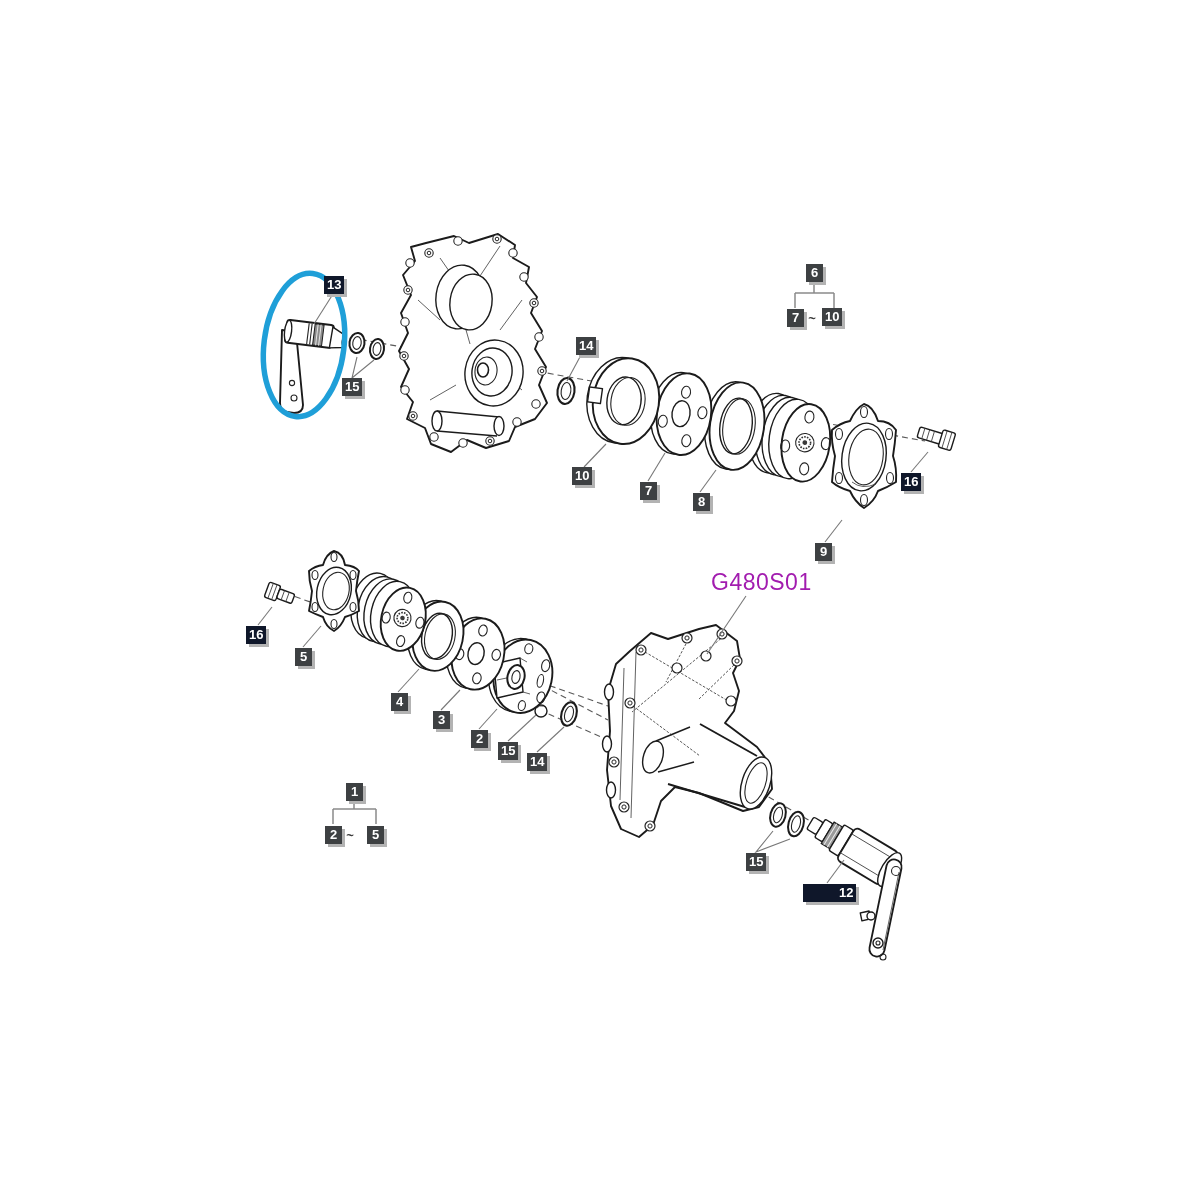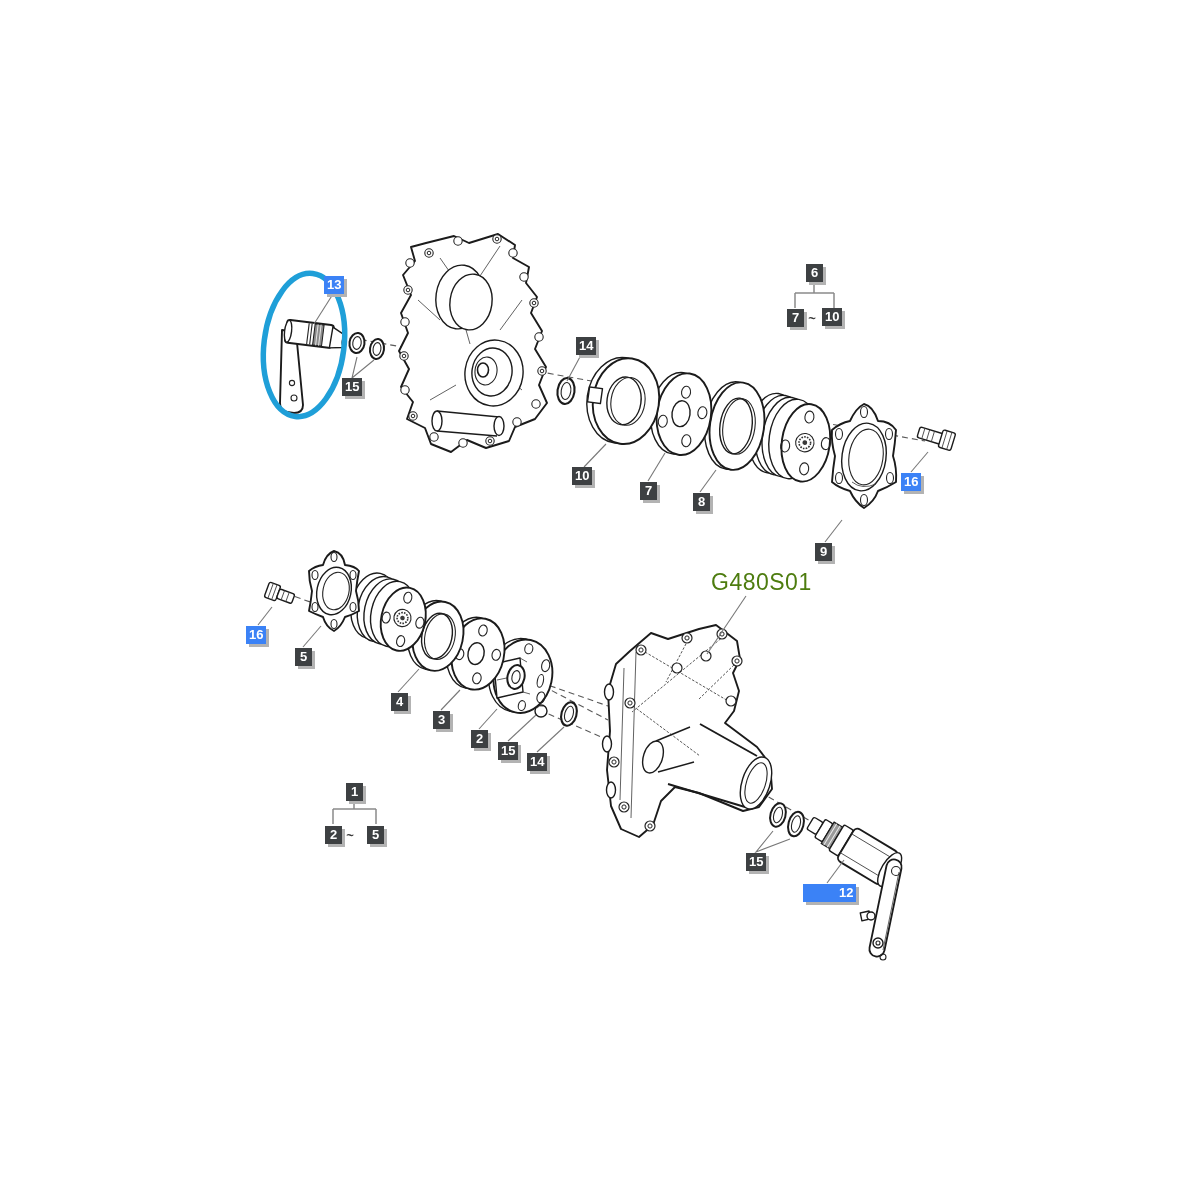--- a/index.html
+++ b/index.html
@@ -14,24 +14,24 @@
   .dash{fill:none;stroke:#5a5a5a;stroke-width:1.1;stroke-dasharray:6 4;}
   .rib{fill:none;stroke:#444;stroke-width:.9;stroke-dasharray:2.6 1.6;}
   .ldr{fill:none;stroke:#787878;stroke-width:1.1;}
   .brk{fill:none;stroke:#8a8a8a;stroke-width:1.5;}
   .hl{fill:none;stroke-width:5.5;}
   
   .plabel{position:absolute;min-width:11px;height:18px;padding:0 3px;
           color:#fff;font-size:13px;font-weight:bold;text-align:center;line-height:18px;
           box-shadow:3px 3px 0 #b3b3b3;user-select:none;}
   .plabel.dark{background:#3d4042;}
-  .plabel.cyan{background:#3b82f6;}
+  .plabel.cyan{background:#0f172a;}
   .tilde{position:absolute;width:12px;height:18px;color:#3c3c3c;font-size:13px;
          font-weight:bold;text-align:center;line-height:18px;}
-  .diagram-code{position:absolute;color:#4d7c0f;font-size:23px;letter-spacing:.5px;}
+  .diagram-code{position:absolute;color:#a21caf;font-size:23px;letter-spacing:.5px;}
 </style>
 </head>
 <body>
 
 <div class="canvas">
 
 <svg width="1200" height="1200" viewBox="0 0 1200 1200">
 
   <g>
     <line class="dash" x1="341" y1="336" x2="925" y2="441"></line>

